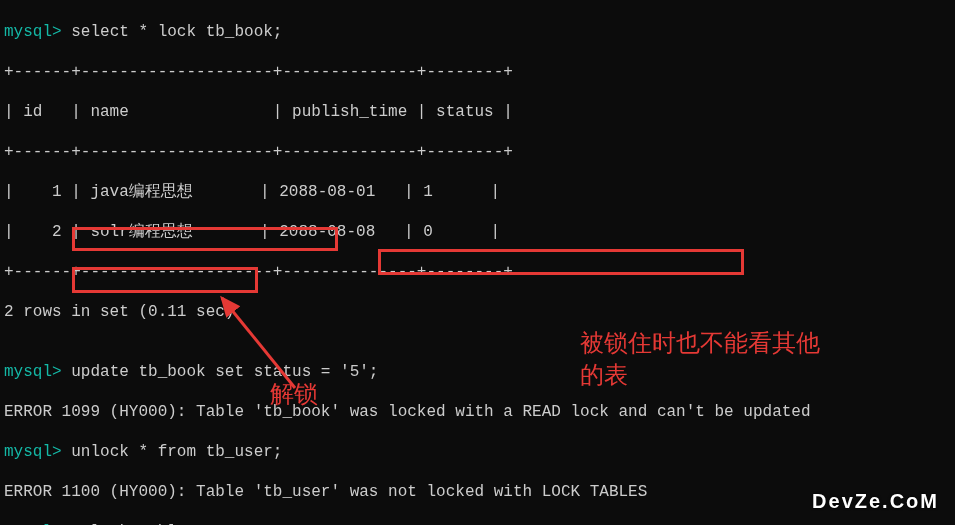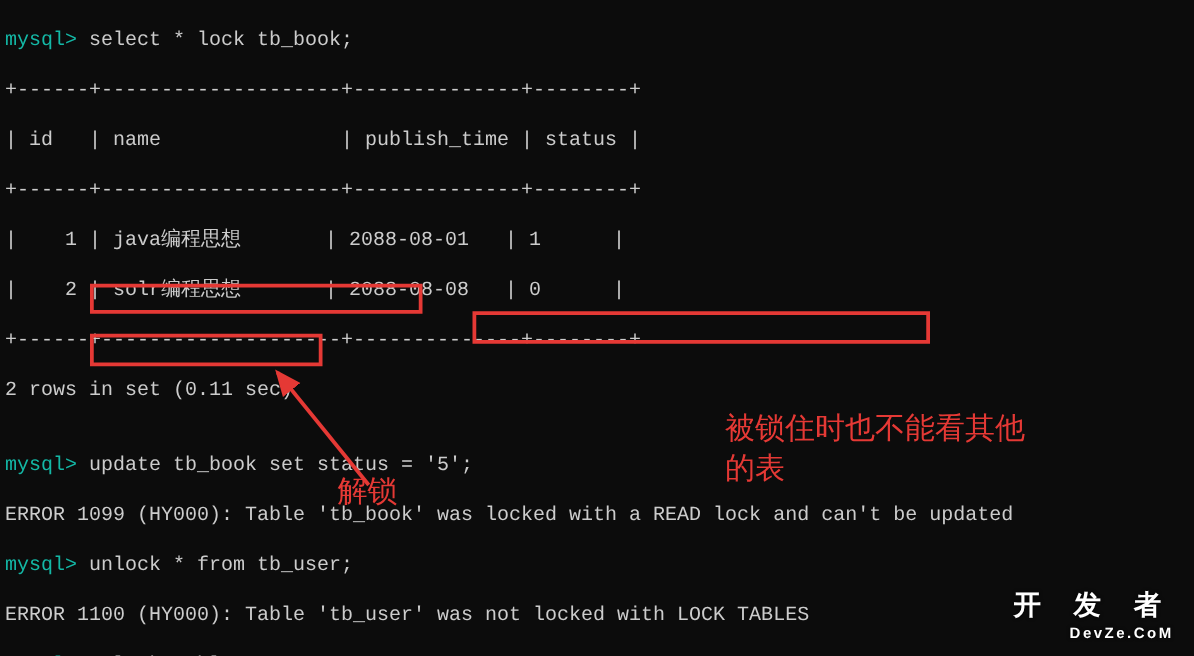--- a/index.html
+++ b/index.html
@@ -50,21 +50,21 @@
     font-family: "Microsoft YaHei", Arial, sans-serif;
     text-align: right;
     text-shadow: 0 0 3px #000;
   }
   .watermark .wm-top {
     font-size: 22px;
     letter-spacing: 10px;
     font-weight: bold;
   }
   .watermark .wm-bottom {
-    font-size: 12px;
+    font-size: 20px;
     letter-spacing: 2px;
     font-weight: bold;
   }
 </style>
 </head>
 <body>
 
 <div class="terminal">
 <div class="prompt-line"><span class="prompt-label">mysql&gt; </span><span class="cmd">select * lock tb_book;</span></div>
 <div class="line">+------+--------------------+--------------+--------+</div>
@@ -108,15 +108,14 @@
 </svg>
 
 <div class="annot-text" style="left:270px; top:380px;font-family:Liberation Mono, monospace;">解锁</div>
 
 <div class="annot-text" style="left:556px; top:327px;margin-left:24px;">
   <div>被锁住时也不能看其他</div>
   <div>的表</div>
 </div>
 
 <div class="watermark">
-  <div class="wm-top">开 发 者</div>
   <div class="wm-bottom">DevZe.CoM</div>
 </div>
 
 </body></html>

